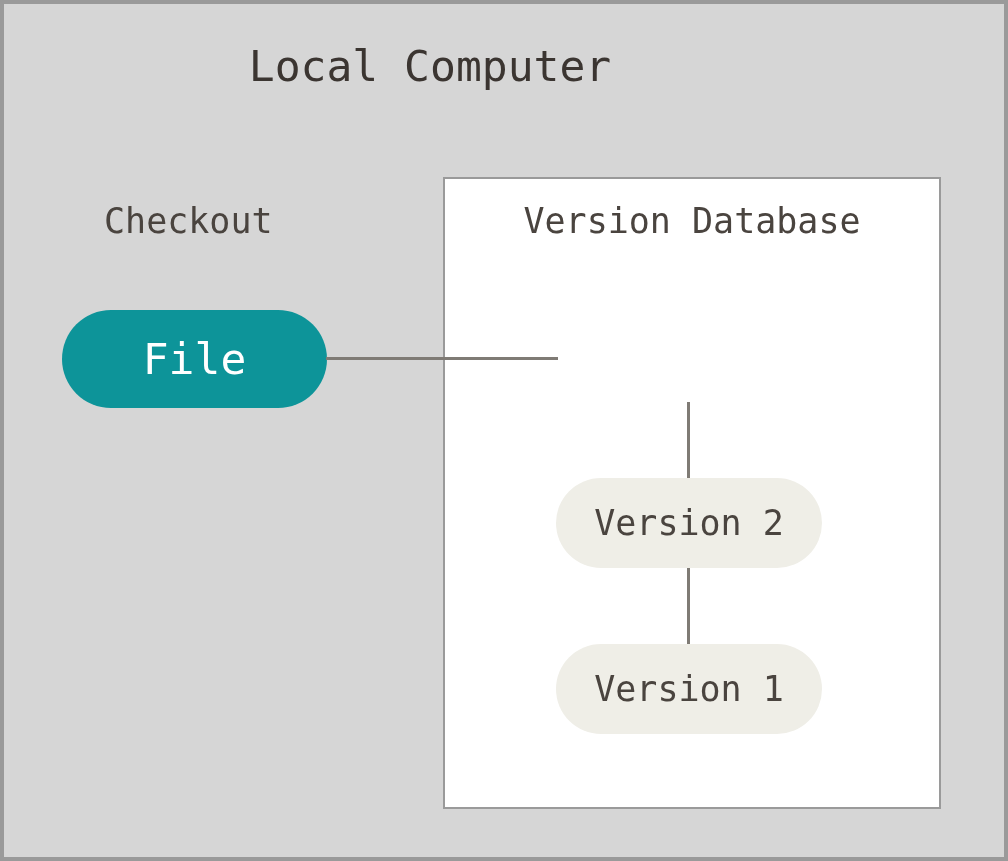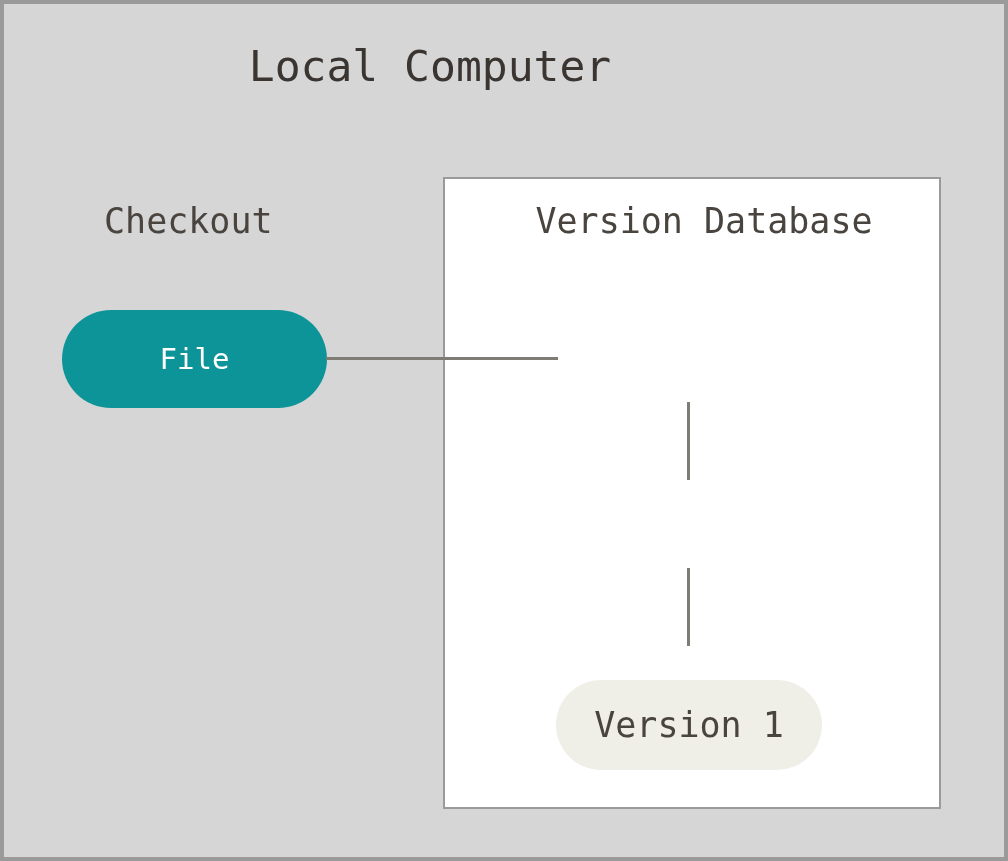--- a/index.html
+++ b/index.html
@@ -63,21 +63,21 @@
     top: 310px;
     width: 265px;
     height: 98px;
     box-sizing: border-box;
     background: #0d9499;
     border-radius: 49px;
     display: flex;
     align-items: center;
     justify-content: center;
     color: #ffffff;
-    font-size: 29px;
+    font-size: 43px;
     line-height: 42px;
     white-space: pre;
   }
 
   
   .version-db-box {
     position: absolute;
     left: 443px;
     top: 177px;
     width: 498px;
@@ -90,42 +90,41 @@
   .version-db-title {
     position: absolute;
     left: 443px;
     top: 198px;
     width: 498px;
     text-align: center;
     font-size: 35px;
     line-height: 46px;
     color: #4a443f;
     white-space: pre;
-    padding-left: 12px;
   }
 
   .version-node {
     position: absolute;
     left: 556px;
     width: 266px;
     height: 90px;
     box-sizing: border-box;
     background: #efeee7;
     border-radius: 45px;
     display: flex;
     align-items: center;
     justify-content: center;
     color: #4a443f;
     font-size: 35px;
     line-height: 42px;
     white-space: pre;
   }
   .version-node.v3 { top: 313px; }
   .version-node.v2 { top: 478px; }
-  .version-node.v1 { top: 644px; margin-top: 36px; }
+  .version-node.v1 { top: 644px; }
 
   
   .edge-h {
     position: absolute;
     left: 326px;
     top: 357px;
     width: 232px;
     height: 3px;
     background: #7f7b75;
   }
@@ -153,18 +152,19 @@
 
   <div class="version-db-box"></div>
 
   <div class="version-db-title">Version Database</div>
 
   <div class="edge-h"></div>
 
 
   <div class="edge-v v3-v2"></div>
 
+  <div class="version-node v2">Version 2</div>
 
   <div class="edge-v v2-v1"></div>
 
   <div class="version-node v1">Version 1</div>
 
 </div>
 
 </body></html>

